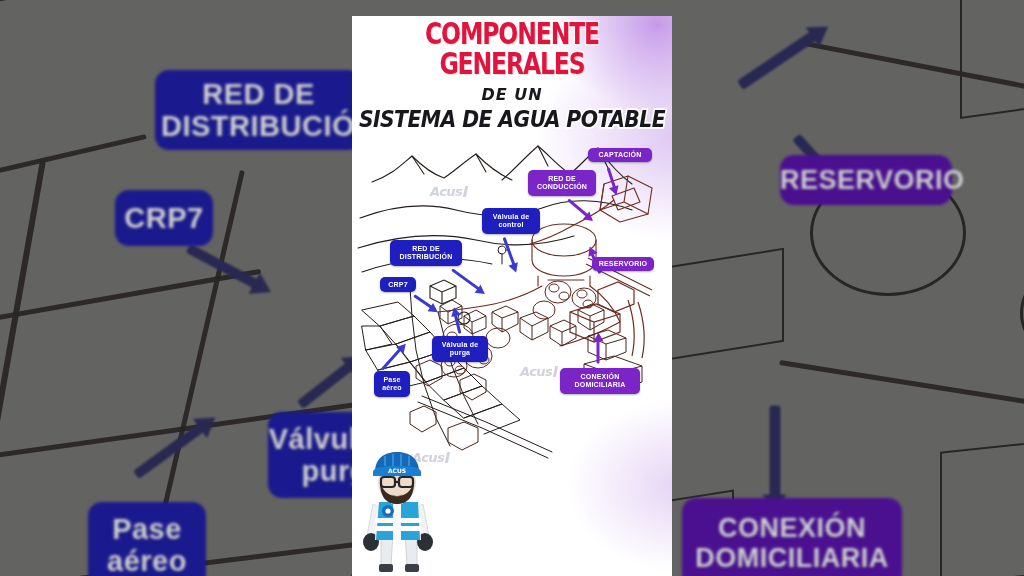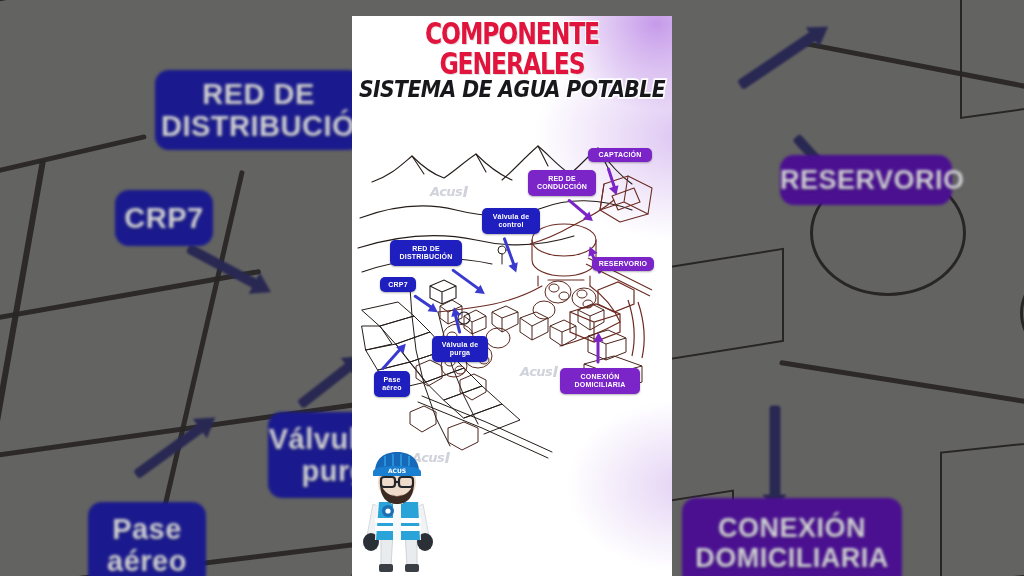--- a/index.html
+++ b/index.html
@@ -150,20 +150,21 @@
           <div>DOMICILIARIA</div>
         </div>
       </div>
   </div>
 
   <div id="card">
     <div id="card-grad"></div>
 
     <div id="titles">
       <div id="t1">COMPONENTE GENERALES</div>
+      <div id="t2">DE UN</div>
       <div id="t3">SISTEMA DE AGUA POTABLE</div>
     </div>
 
     <div id="diagram">
 
       <svg width="320" height="340" viewBox="0 0 320 340" style="position:absolute;left:0;top:0;">
         <g fill="none" stroke="#241d1a" stroke-width="1.1" stroke-linecap="round" stroke-linejoin="round">
 
           <path d="M20 42 C38 36 48 26 60 16 C70 26 80 34 92 38 C104 30 112 22 124 14 C136 26 146 34 160 40"></path>
           <path d="M150 40 C162 30 172 18 186 6 C198 16 206 26 218 34 C228 26 236 16 246 8 C256 22 266 34 280 44"></path>

